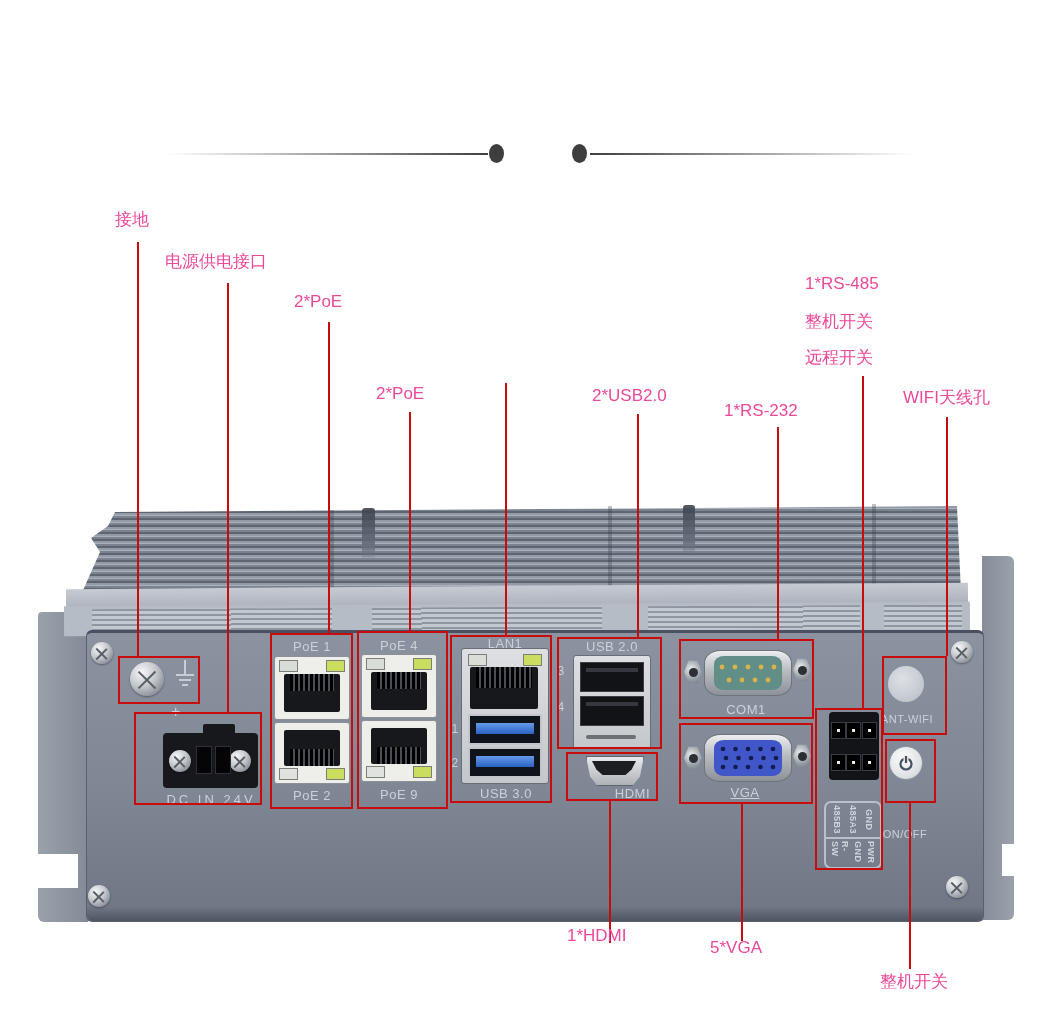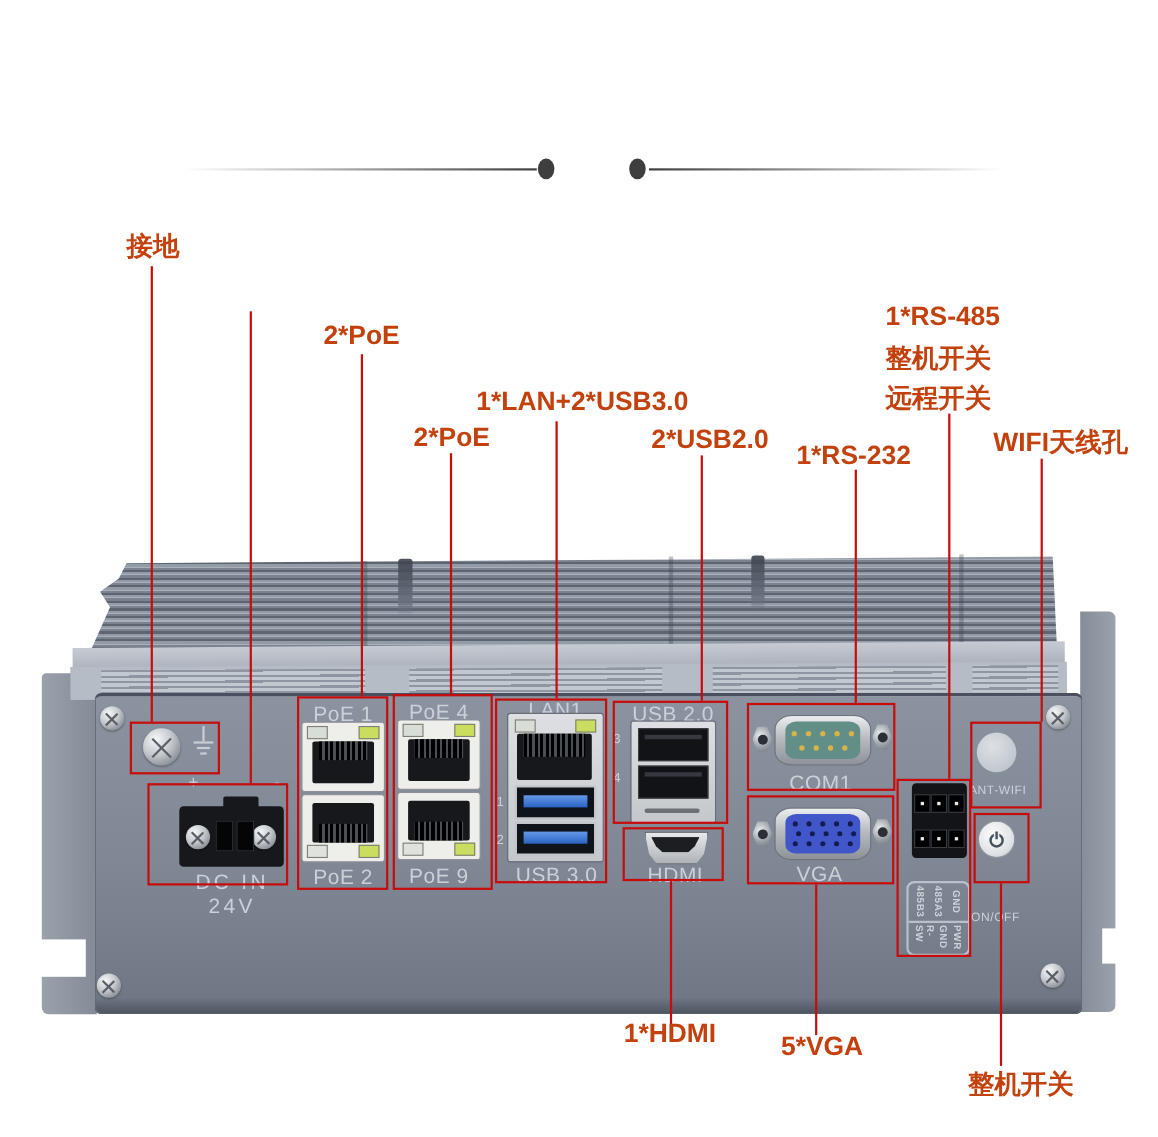--- a/index.html
+++ b/index.html
@@ -22,21 +22,21 @@
   .groove{background:linear-gradient(180deg,#3c424c,#68707e 75%,rgba(104,112,126,0));border-radius:3px;opacity:.9;}
   .seam{background:rgba(58,64,74,.32);}
   .panel{background:linear-gradient(180deg,#8b92a0 0%,#7f8694 55%,#6e7583 100%);
          border:1px solid #596070;border-top:3px solid #4a505f;border-radius:6px;box-sizing:border-box;}
   .panel::after{content:"";position:absolute;left:0;right:0;bottom:0;height:14px;
          background:linear-gradient(180deg,rgba(0,0,0,0),rgba(20,24,32,.35));border-radius:0 0 6px 6px;}
   .screw{border-radius:50%;background:radial-gradient(circle at 35% 30%,#f6f7f8,#c3c7cc 45%,#8b9097 78%,#6e737a);
          box-shadow:0 1px 2px rgba(0,0,0,.35);}
   .screw i{position:absolute;left:15%;top:50%;width:70%;height:2px;background:#5a5f67;}
   .screw i.a{transform:rotate(45deg);} .screw i.b{transform:rotate(-45deg);}
-  .plabel{position:absolute;color:#ccd1d9;font-size:19px;letter-spacing:.5px;text-align:center;}
+  .plabel{position:absolute;color:#ccd1d9;font-size:13px;letter-spacing:.5px;text-align:center;}
   .gbar{position:absolute;background:#c9ced6;}
   
   .rj45{position:absolute;background:#eeeeeb;border:1px solid #8e9097;border-radius:3px;}
   .rj45 .led{position:absolute;width:17px;height:10px;border:1px solid #7c7f76;}
   .rj45 .led.lft{left:4px;background:#d9ddd7;} .rj45 .led.rgt{right:4px;background:#cbdd5e;}
   .rj45.top .led{top:3px;} .rj45.bot .led{bottom:3px;}
   .rj45 .jack{position:absolute;left:9px;right:9px;background:#17181b;border-radius:2px;}
   .rj45.top .jack{top:17px;bottom:7px;} .rj45.bot .jack{top:7px;bottom:17px;}
   .rj45 .teeth{position:absolute;left:6px;right:6px;height:46%;
          background:repeating-linear-gradient(90deg,#000 0 3px,#4a4f55 3px 5px);}
@@ -63,21 +63,21 @@
   .sock{width:13px;height:15px;background:#000;border:1px solid #383c43;position:relative;}
   .sock i{position:absolute;left:50%;top:50%;width:3px;height:3px;margin:-1.5px;background:#e9e9e9;}
   .pintable{position:absolute;border:2px solid rgba(198,203,211,.85);border-radius:7px;color:#ced3db;
          font-size:9px;font-weight:700;box-sizing:border-box;}
   .ptcell{display:flex;flex-direction:row-reverse;justify-content:space-around;align-items:center;padding:2px 3px;box-sizing:border-box;}
   .ptcell span{writing-mode:vertical-rl;letter-spacing:.5px;}
   .ptcell.first{border-bottom:2px solid rgba(198,203,211,.85);}
   
   .ann-box{position:absolute;border:2px solid #c80b0b;box-sizing:border-box;}
   .ann-line{position:absolute;width:2px;background:#c80b0b;}
-  .ann-label{position:absolute;color:#c2410c;font-size:24px;font-weight:700;white-space:nowrap;}
+  .ann-label{position:absolute;color:#ec4899;font-size:17px;font-weight:400;white-space:nowrap;}
 </style>
 </head>
 <body>
 
 <div class="stage">
 
   <div class="divline l"></div>
   <span class="divdot" style="left:489px;"></span>
   <span class="divdot" style="left:572px;"></span>
   <div class="divline r"></div>
@@ -207,21 +207,21 @@
     <div class="bezel" style="left:573px;top:655px;width:76px;height:92px;">
       <div class="usb2p" style="left:6px;top:6px;width:62px;height:28px;"></div>
       <div class="usb2p" style="left:6px;top:40px;width:62px;height:28px;"></div>
       <div class="abs" style="left:12px;top:79px;width:50px;height:4px;background:#6c7077;border-radius:2px;"></div>
     </div>
     <span class="plabel" style="left:556px;top:664px;width:10px;font-size:12px;">3</span>
     <span class="plabel" style="left:556px;top:700px;width:10px;font-size:12px;">4</span>
 
     <div class="hdmi-shell" style="left:586px;top:756px;width:56px;height:28px;"></div>
     <div class="hdmi-slot" style="left:592px;top:761px;width:44px;height:14px;"></div>
-    <span class="plabel" style="left:578px;top:786px;width:72px;">HDMI</span>
+    <span class="plabel" style="left:578px;top:786px;width:72px;text-align:right;">HDMI</span>
 
     <span class="hex" style="left:684px;top:660px;width:18px;height:24px;">
         <b></b>
       </span>
     <span class="hex" style="left:793px;top:658px;width:18px;height:24px;">
         <b></b>
       </span>
     <div class="dshell" style="left:704px;top:650px;width:86px;height:44px;">
       <div class="dinsert" style="background:#628e88;">
         <svg width="68" height="34" viewBox="0 0 68 34">
@@ -342,22 +342,22 @@
   <div class="ann-line" style="left:505px;top:383px;height:252px;"></div>
   <div class="ann-line" style="left:637px;top:414px;height:223px;"></div>
   <div class="ann-line" style="left:777px;top:427px;height:212px;"></div>
   <div class="ann-line" style="left:862px;top:376px;height:332px;"></div>
   <div class="ann-line" style="left:946px;top:417px;height:239px;"></div>
   <div class="ann-line" style="left:609px;top:801px;height:142px;"></div>
   <div class="ann-line" style="left:741px;top:804px;height:137px;"></div>
   <div class="ann-line" style="left:909px;top:803px;height:166px;"></div>
 
   <div class="ann-label" style="left:115px;top:208px;">接地</div>
+  <div class="ann-label" style="left:165px;top:250px;">电源供电接口</div>
   <div class="ann-label" style="left:294px;top:292px;">2*PoE</div>
-  <div class="ann-label" style="left:433px;top:352px;">1*LAN+2*USB3.0</div>
   <div class="ann-label" style="left:376px;top:384px;">2*PoE</div>
   <div class="ann-label" style="left:592px;top:386px;">2*USB2.0</div>
   <div class="ann-label" style="left:724px;top:401px;">1*RS-232</div>
   <div class="ann-label" style="left:805px;top:274px;">1*RS-485</div>
   <div class="ann-label" style="left:805px;top:310px;">整机开关</div>
   <div class="ann-label" style="left:805px;top:346px;">远程开关</div>
   <div class="ann-label" style="left:903px;top:386px;">WIFI天线孔</div>
   <div class="ann-label" style="left:567px;top:926px;">1*HDMI</div>
   <div class="ann-label" style="left:710px;top:938px;">5*VGA</div>
   <div class="ann-label" style="left:880px;top:970px;">整机开关</div>

